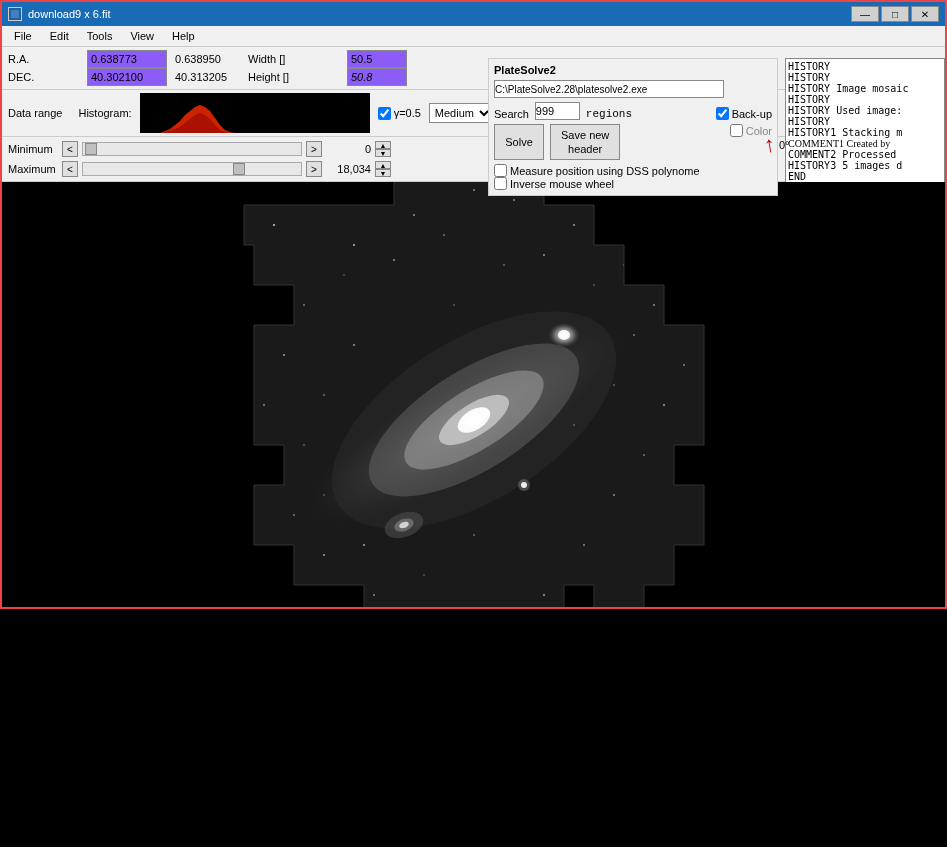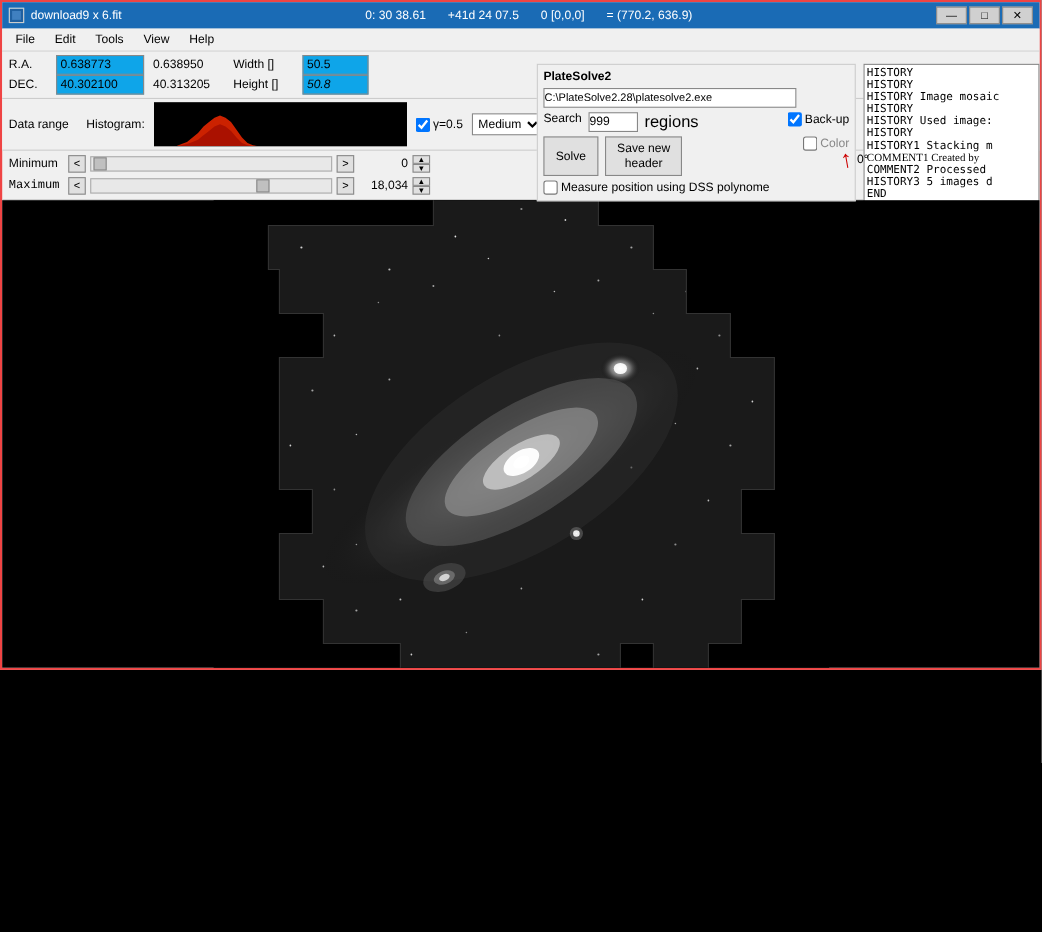--- a/index.html
+++ b/index.html
@@ -91,24 +91,25 @@
     
     .label {
       font-size: 11px;
       color: #000;
       min-width: 35px;
     }
     
     .input-field {
       height: 18px;
       border: 1px solid #888;
-      background: #0ea5e9;
+      background: #8b5cf6;
       padding: 1px 3px;
       font-size: 11px;
       outline: none;
+      margin-left: 36px;
     }
     
     .coord-display {
       font-size: 11px;
       color: #000;
       min-width: 65px;
     }
     
     .histogram-canvas {
       width: 230px;
@@ -254,26 +255,20 @@
   <div class="title-bar">
     <div class="title-bar-left">
       <div class="title-icon">
         <svg width="12" height="12" viewBox="0 0 12 12">
           <rect width="12" height="12" fill="#2060a0"></rect>
           <rect x="2" y="2" width="8" height="8" fill="#4080c0"></rect>
         </svg>
       </div>
       <span>download9 x 6.fit</span>
     </div>
-    <div class="title-center">
-      <span>0: 30  38.61</span>
-      <span>+41d 24  07.5</span>
-      <span>0 [0,0,0]</span>
-      <span>= (770.2, 636.9)</span>
-    </div>
     <div class="title-bar-right">
       <div class="title-btn">—</div>
       <div class="title-btn">□</div>
       <div class="title-btn close">✕</div>
     </div>
   </div>
 
   <div class="menu-bar">
     <div class="menu-item">File</div>
     <div class="menu-item">Edit</div>
@@ -335,63 +330,67 @@
         <div class="slider-thumb" style="left:2px;"></div>
       </div>
       <div class="slider-btn">&gt;</div>
       <span class="slider-value">0</span>
       <div class="slider-spinner">
         <div class="spin-btn">▲</div>
         <div class="spin-btn">▼</div>
       </div>
     </div>
     <div class="slider-row">
-      <span class="label" style="min-width:50px;font-family:Liberation Mono, monospace;">Maximum</span>
+      <span class="label" style="min-width:50px;">Maximum</span>
       <div class="slider-btn">&lt;</div>
       <div class="slider-track">
         <div class="slider-thumb" style="left:150px;"></div>
       </div>
       <div class="slider-btn">&gt;</div>
       <span class="slider-value">18,034</span>
       <div class="slider-spinner">
         <div class="spin-btn">▲</div>
         <div class="spin-btn">▼</div>
       </div>
     </div>
   </div>
 
   <div style="position:absolute; top:56px; left:486px; width:290px; background:#f0f0f0; border:1px solid #ccc; padding:5px; z-index:10;">
     <div style="font-size:11px; font-weight:bold; margin-bottom:4px;">PlateSolve2</div>
     <div style="display:flex; align-items:center; margin-bottom:4px;">
       <input type="text" style="width: 230px; height: 18px; font-size: 10px; border: 1px solid rgb(136, 136, 136);" value="C:\PlateSolve2.28\platesolve2.exe">
     </div>
-    <div style="display:flex; align-items:flex-start; gap:6px; margin-bottom:4px;">
+    <div style="display:flex; align-items:flex-end; gap:6px; margin-bottom:4px;">
       <span style="font-size:11px;">Search</span>
       <input type="text" style="width: 45px; height: 18px; font-size: 11px; border: 1px solid rgb(136, 136, 136);" value="999">
-      <span style="font-size:15px;">regions</span>
+      <span style="font-size:11px;font-family:Liberation Mono, monospace;">regions</span>
 
       <div style="margin-left:auto; display:flex; align-items:center; gap:3px;">
         <input type="checkbox" checked="" style="">
         <span style="font-size:11px;">Back-up</span>
       </div>
     </div>
     <div style="display:flex; align-items:flex-start; gap:6px;">
       <button class="ps-btn" style="height:36px; font-size:11px; min-width:50px;">Solve</button>
       <button class="ps-btn" style="height:36px; font-size:11px; min-width:65px; white-space:pre-line; line-height:1.3;">Save new
 header</button>
       <div style="display:flex; flex-direction:column; gap:2px; margin-left:auto;">
         <div style="display:flex; align-items:center; gap:3px;">
           <input type="checkbox" style="">
           <span style="font-size:11px; color:#888;">Color</span>
         </div>
       </div>
     </div>
     <div style="display:flex; align-items:center; gap:3px; margin-top:4px;">
       <input type="checkbox" style="">
       <span style="font-size:11px;">Measure position using DSS polynome</span>
+    </div>
+    <div style="display:flex; align-items:center; gap:3px;">
+      <input type="checkbox" style="">
+      <span style="font-size:11px;">Inverse mouse wheel</span>
     </div>
   </div>
 
   <div style="position:absolute; top:130px; left:762px; z-index:10; display:flex; align-items:center; gap:4px;">
     <span style="color:#cc0000; font-size:22px; font-weight:bold; transform:rotate(-10deg); display:inline-block;">↑</span>
     <span style="font-size:11px;">0°</span>
   </div>
 
   <div class="history-panel">
     <div style="font-family:monospace; font-size:10px;">HISTORY</div>

